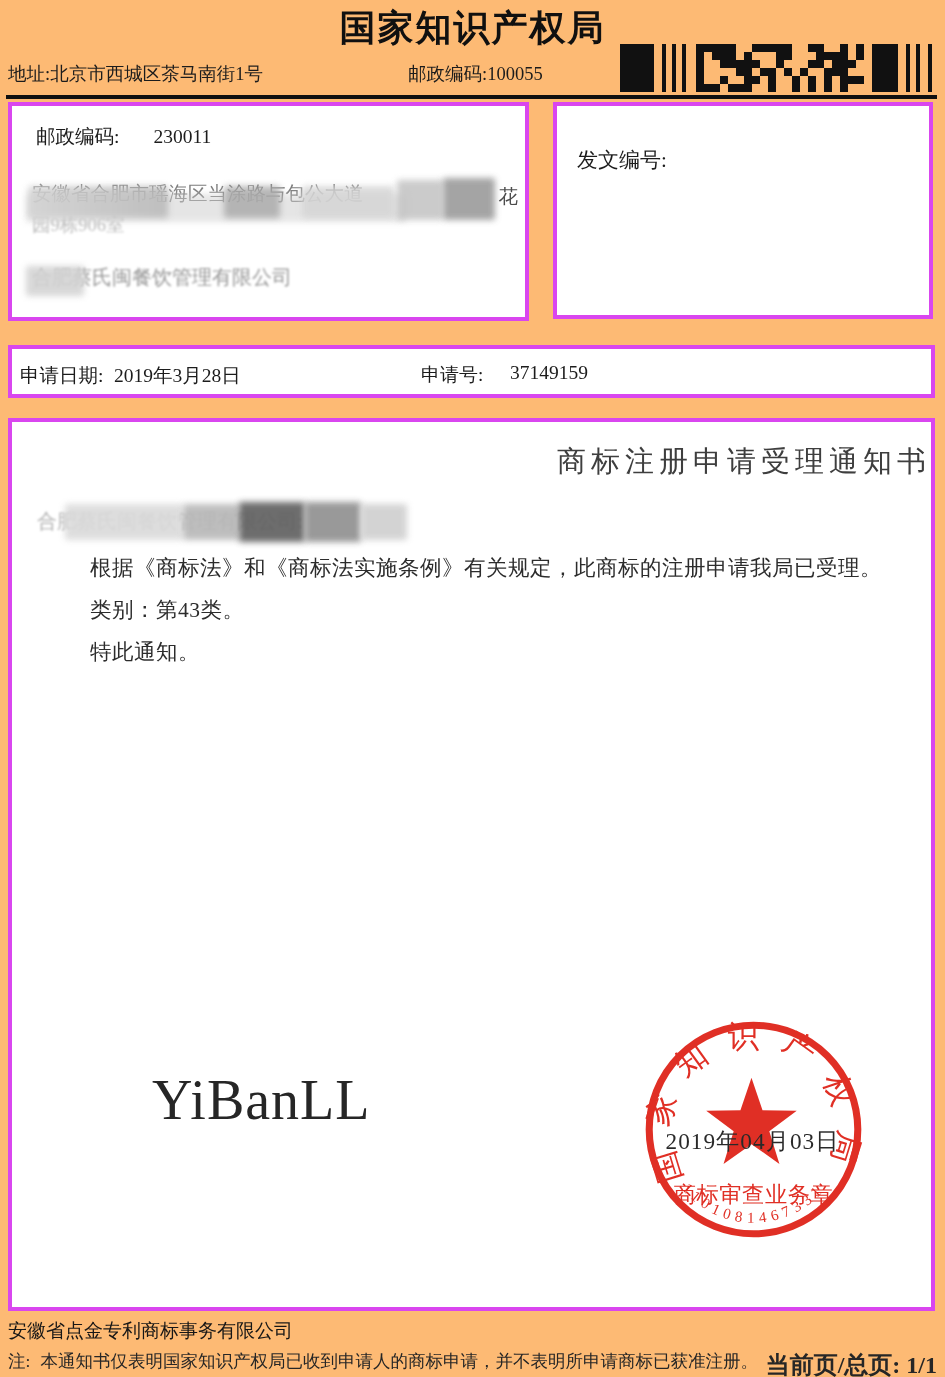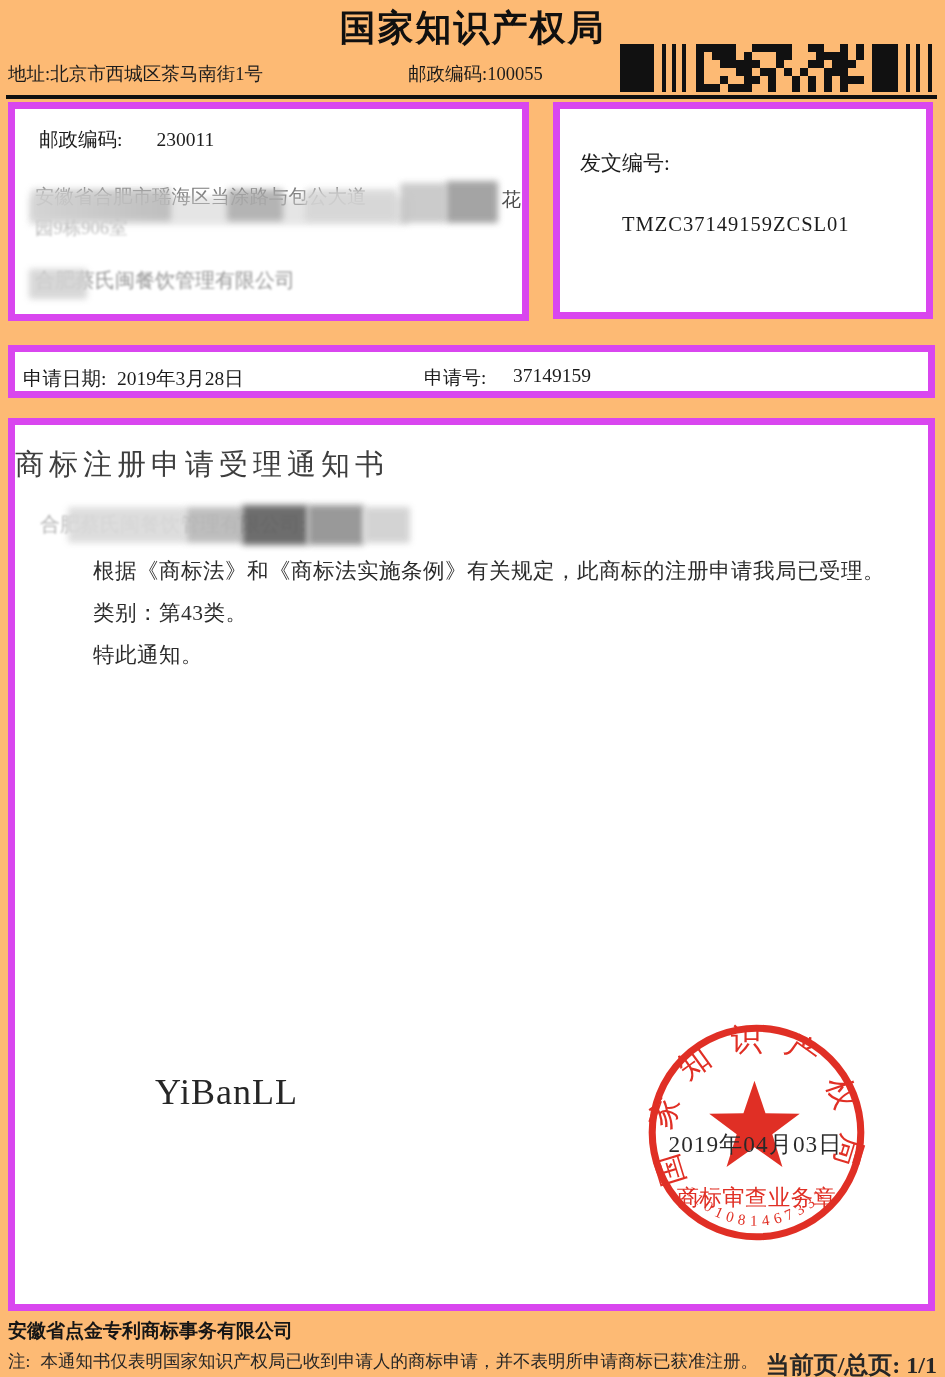--- a/index.html
+++ b/index.html
@@ -1,19 +1,19 @@
 <!DOCTYPE html>
 <html><head>
 <meta charset="utf-8">
 <style>
   html,body{margin:0;padding:0;background:#ffffff;}
   .page{position:relative;width:945px;height:1377px;background:#fdba74;
         font-family:"Liberation Serif","DejaVu Serif",serif;color:#1c1c1c;overflow:hidden;}
   .abs{position:absolute;}
-  .box{position:absolute;border:7px solid #d946ef;box-sizing:border-box;background:#fff;}
+  .box{position:absolute;border:4px solid #d946ef;box-sizing:border-box;background:#fff;}
 
   
   #hdr-title{top:4px;left:0;width:100%;text-align:center;font-size:36px;font-weight:600;
              letter-spacing:2px;color:#101010;}
   #hdr-addr{top:61px;left:8px;font-size:18.5px;}
   #hdr-postal{top:61px;left:408px;font-size:18.5px;}
   #barcode{top:42px;left:620px;}
   #rule{top:95px;left:6px;width:931px;height:4px;background:#101010;}
 
   
@@ -41,37 +41,37 @@
 
   
   #app-bar{left:8px;top:345px;width:927px;height:53px;padding-left:12px;}
   #ab-date-label{left:8px;top:13px;font-size:19.5px;}
   #ab-date-value{left:102px;top:13px;font-size:19.5px;}
   #ab-no-label{left:409px;top:13px;font-size:19px;}
   #ab-no-value{left:498px;top:13px;font-size:19.5px;}
 
   
   #box-main{left:8px;top:418px;width:927px;height:893px;}
-  #nt-title{top:20px;left:0;width:100%;text-align:left;font-size:29px;letter-spacing:5px;color:#3e3e3e;}
+  #nt-title{top:20px;left:0;width:100%;text-align:right;font-size:29px;letter-spacing:5px;color:#3e3e3e;}
   #nt-addressee{left:25px;top:86px;width:400px;height:40px;font-size:20px;color:#b0b0b0;}
   #nt-addressee .blurtxt{filter:blur(1.1px);}
   #rda1{left:28px;top:-4px;width:118px;height:36px;background:#dadada;opacity:.9;}
   #rda2{left:146px;top:-4px;width:56px;height:36px;background:#b7b7b7;opacity:.9;}
   #rda3{left:202px;top:-6px;width:66px;height:40px;background:#616161;opacity:.92;}
   #rda4{left:268px;top:-6px;width:56px;height:40px;background:#8e8e8e;opacity:.9;}
   #rda5{left:324px;top:-4px;width:46px;height:36px;background:#cfcfcf;opacity:.9;}
   .para{position:absolute;left:78px;font-size:21.5px;color:#2c2c2c;letter-spacing:.5px;}
   #nt-p1{top:131px;}
   #nt-p2{top:173px;}
   #nt-p3{top:215px;}
-  #nt-mark{left:140px;top:646px;font-size:36px;letter-spacing:1px;color:#262626;}
+  #nt-mark{left:140px;top:646px;font-size:56px;letter-spacing:1px;color:#262626;}
   #seal{left:620px;top:586px;opacity:.94;}
 
   
-  #agent{left:8px;top:1318px;font-size:19px;color:#161616;font-weight:bold;}
+  #agent{left:8px;top:1318px;font-size:19px;color:#161616;}
   #ft-note{left:8px;top:1349px;font-size:17.5px;color:#262626;}
   #ft-note .lbl{margin-right:10px;}
   #ft-page{right:8px;top:1349px;font-size:24px;color:#262626;font-weight:bold;}
   #ft-page .lbl{margin-right:6px;}
 </style>
 </head>
 <body>
 
 <div class="page">
 
@@ -174,21 +174,20 @@
     <div class="rd" id="rd1"></div>
     <div class="rd" id="rd2"></div>
     <div class="rd" id="rd3"></div>
     <div class="rd" id="rd4"></div>
     <div class="rd" id="rd5"></div>
     <div class="rd" id="rd6"></div>
   </div>
 
   <div class="box" id="box-dispatch">
     <div class="abs" id="db-label">发文编号:</div>
-    <div class="abs" id="db-value">TMZC37149159ZCSL01</div>
   </div>
 
   <div class="box" id="app-bar">
     <div class="abs" id="ab-date-label">申请日期:</div>
     <div class="abs" id="ab-date-value">2019年3月28日</div>
     <div class="abs" id="ab-no-label">申请号:</div>
     <div class="abs" id="ab-no-value">37149159</div>
   </div>
 
   <div class="box" id="box-main">

